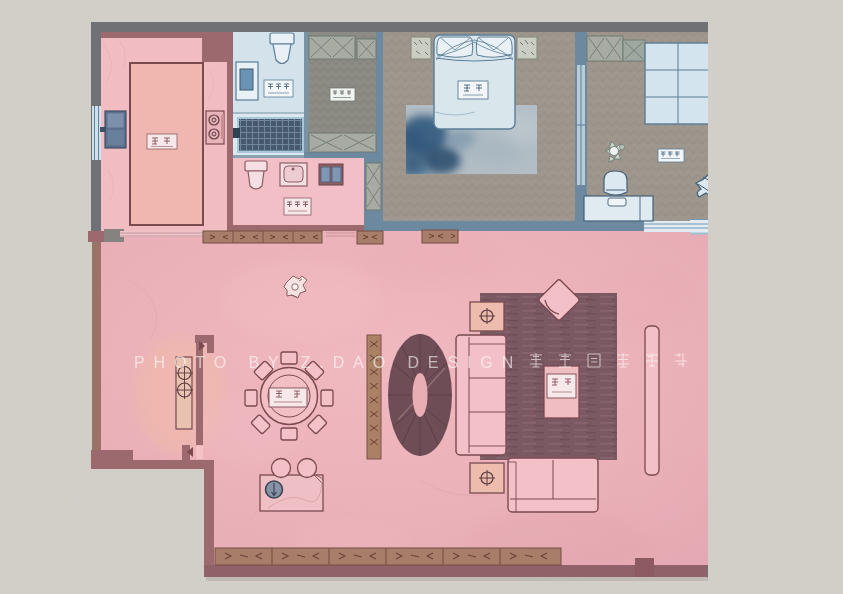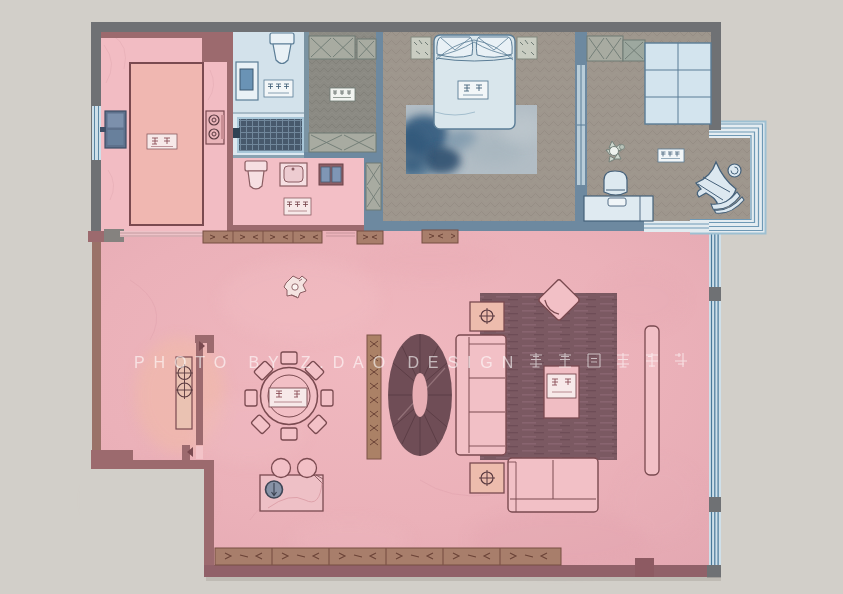--- a/index.html
+++ b/index.html
@@ -1,16 +1,16 @@
 <!DOCTYPE html>
 <html><head>
 <meta charset="utf-8">
 <style>
 html,body{margin:0;padding:0;background:#d2cfc9;font-family:"Liberation Sans",sans-serif;}
-#page{position:relative;width:843px;height:594px;overflow:hidden;text-align:center;}
+#page{position:relative;width:708px;height:594px;overflow:hidden;text-align:center;}
 </style>
 </head>
 <body>
 <div id="page">
 <svg width="843" height="594" viewBox="0 0 843 594" xmlns="http://www.w3.org/2000/svg">
 <defs>
 <pattern id="herr1" width="18" height="9" patternUnits="userSpaceOnUse">
   <rect width="18" height="9" fill="#9e968d"></rect>
   <path d="M0 9 L4.5 4.5 L9 9 M9 9 L13.5 4.5 L18 9" stroke="#91897f" stroke-width="0.9" fill="none" opacity="0.7"></path>
   <path d="M0 4.5 L4.5 0 L9 4.5 M9 4.5 L13.5 0 L18 4.5" stroke="#a79f95" stroke-width="0.7" fill="none" opacity="0.5"></path>

